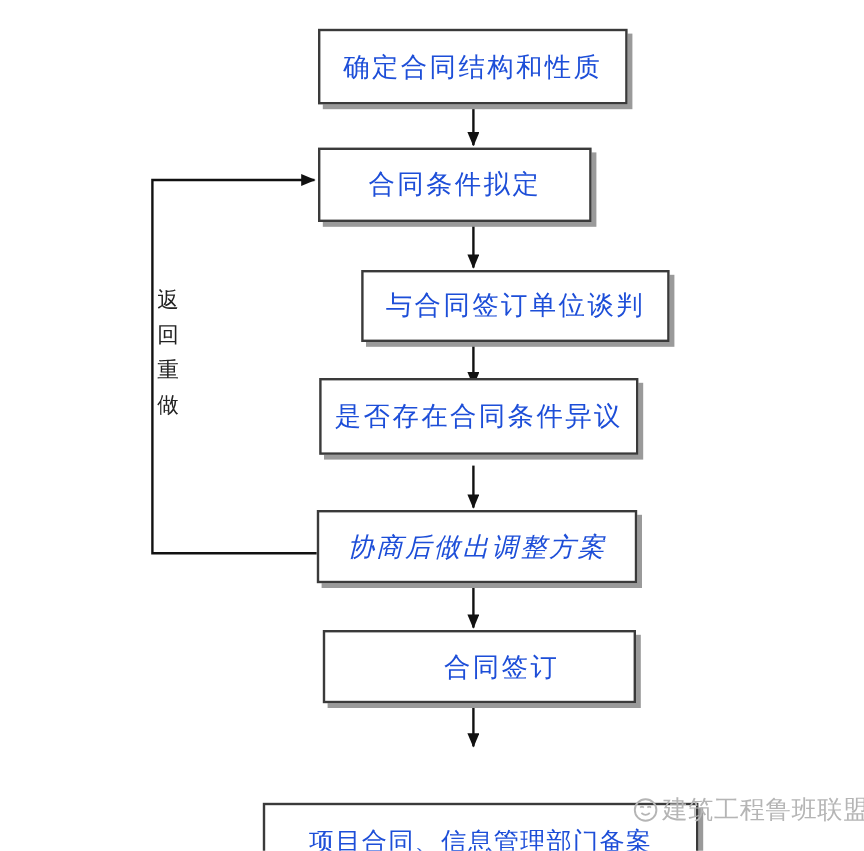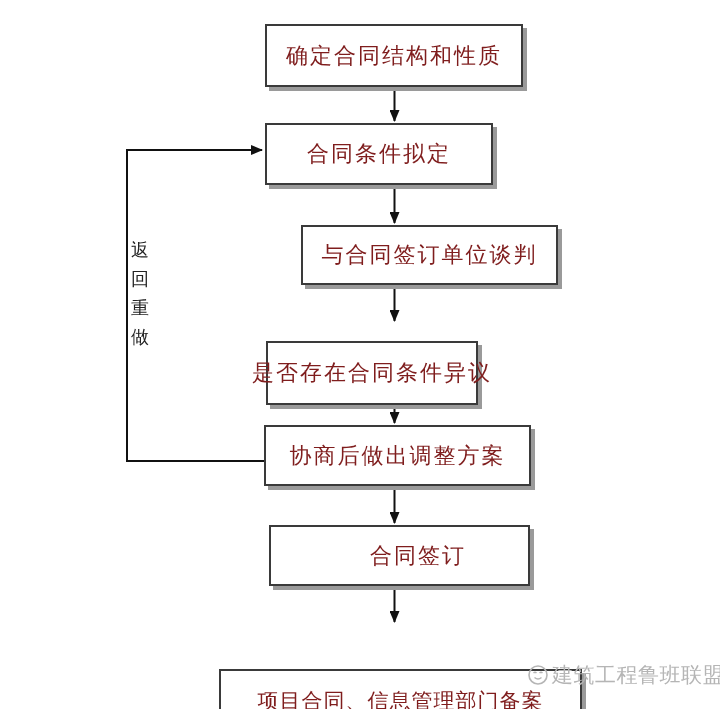--- a/index.html
+++ b/index.html
@@ -16,28 +16,28 @@
     position: absolute;
     box-sizing: border-box;
     background: #ffffff;
     border: 2px solid #3a3a3a;
     box-shadow: 4px 4px 0 #9a9a9a;
     display: flex;
     align-items: center;
     justify-content: center;
     font-size: 22px;
     letter-spacing: 2px;
-    color: #7f1d1d;
+    color: #1d4ed8;
     white-space: nowrap;
   }
   .n1 { left: 265px; top: 24px;  width: 258px; height: 63px; }
   .n2 { left: 265px; top: 123px; width: 228px; height: 62px; }
   .n3 { left: 266px; top: 225px; width: 257px; height: 60px; margin-left: 35px; }
-  .n4 { left: 266px; top: 341px; width: 212px; height: 64px; }
-  .n5 { left: 264px; top: 425px; width: 267px; height: 61px; }
+  .n4 { left: 266px; top: 315px; width: 266px; height: 64px; }
+  .n5 { left: 264px; top: 425px; width: 267px; height: 61px; font-style: italic; }
   .n6 { left: 269px; top: 525px; width: 261px; height: 61px; padding-left: 37px; }
   .n7 { left: 219px; top: 624px; width: 363px; height: 64px; letter-spacing: 1px; font-size: 21px; margin-top: 45px; }
   .loop-label {
     position: absolute;
     left: 131px; top: 241px;
     display: flex;
     flex-direction: column;
     gap: 11px;
     font-size: 18px;
     line-height: 18px;

